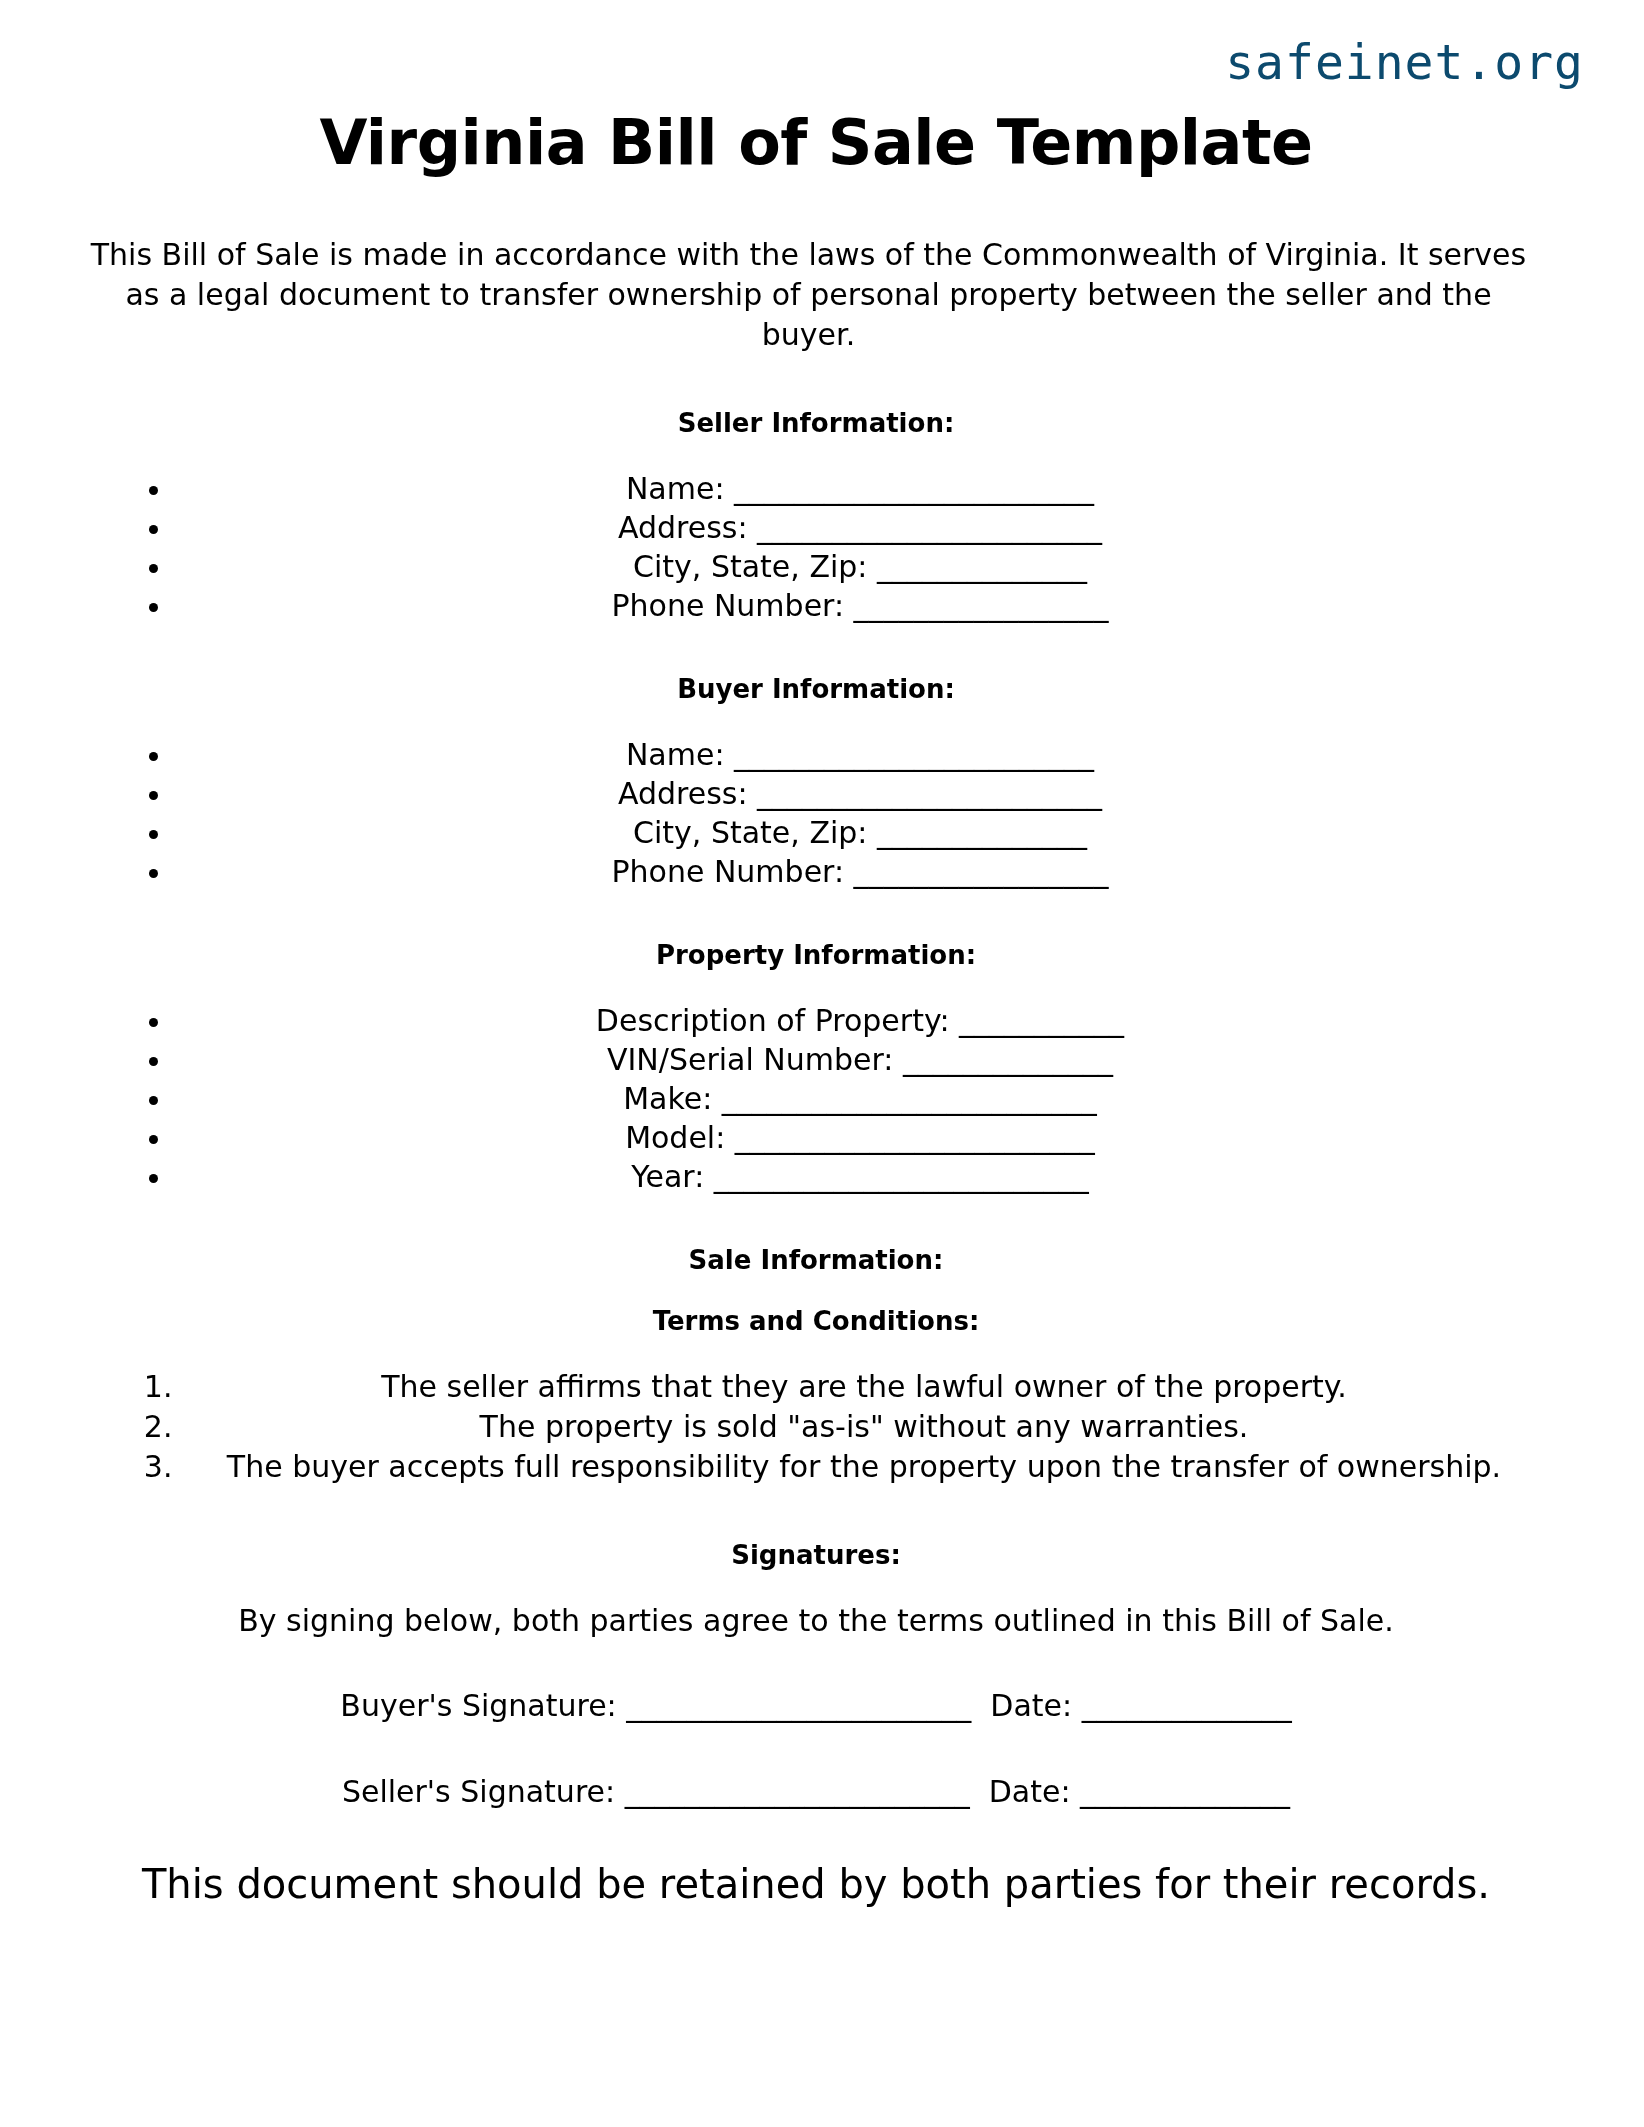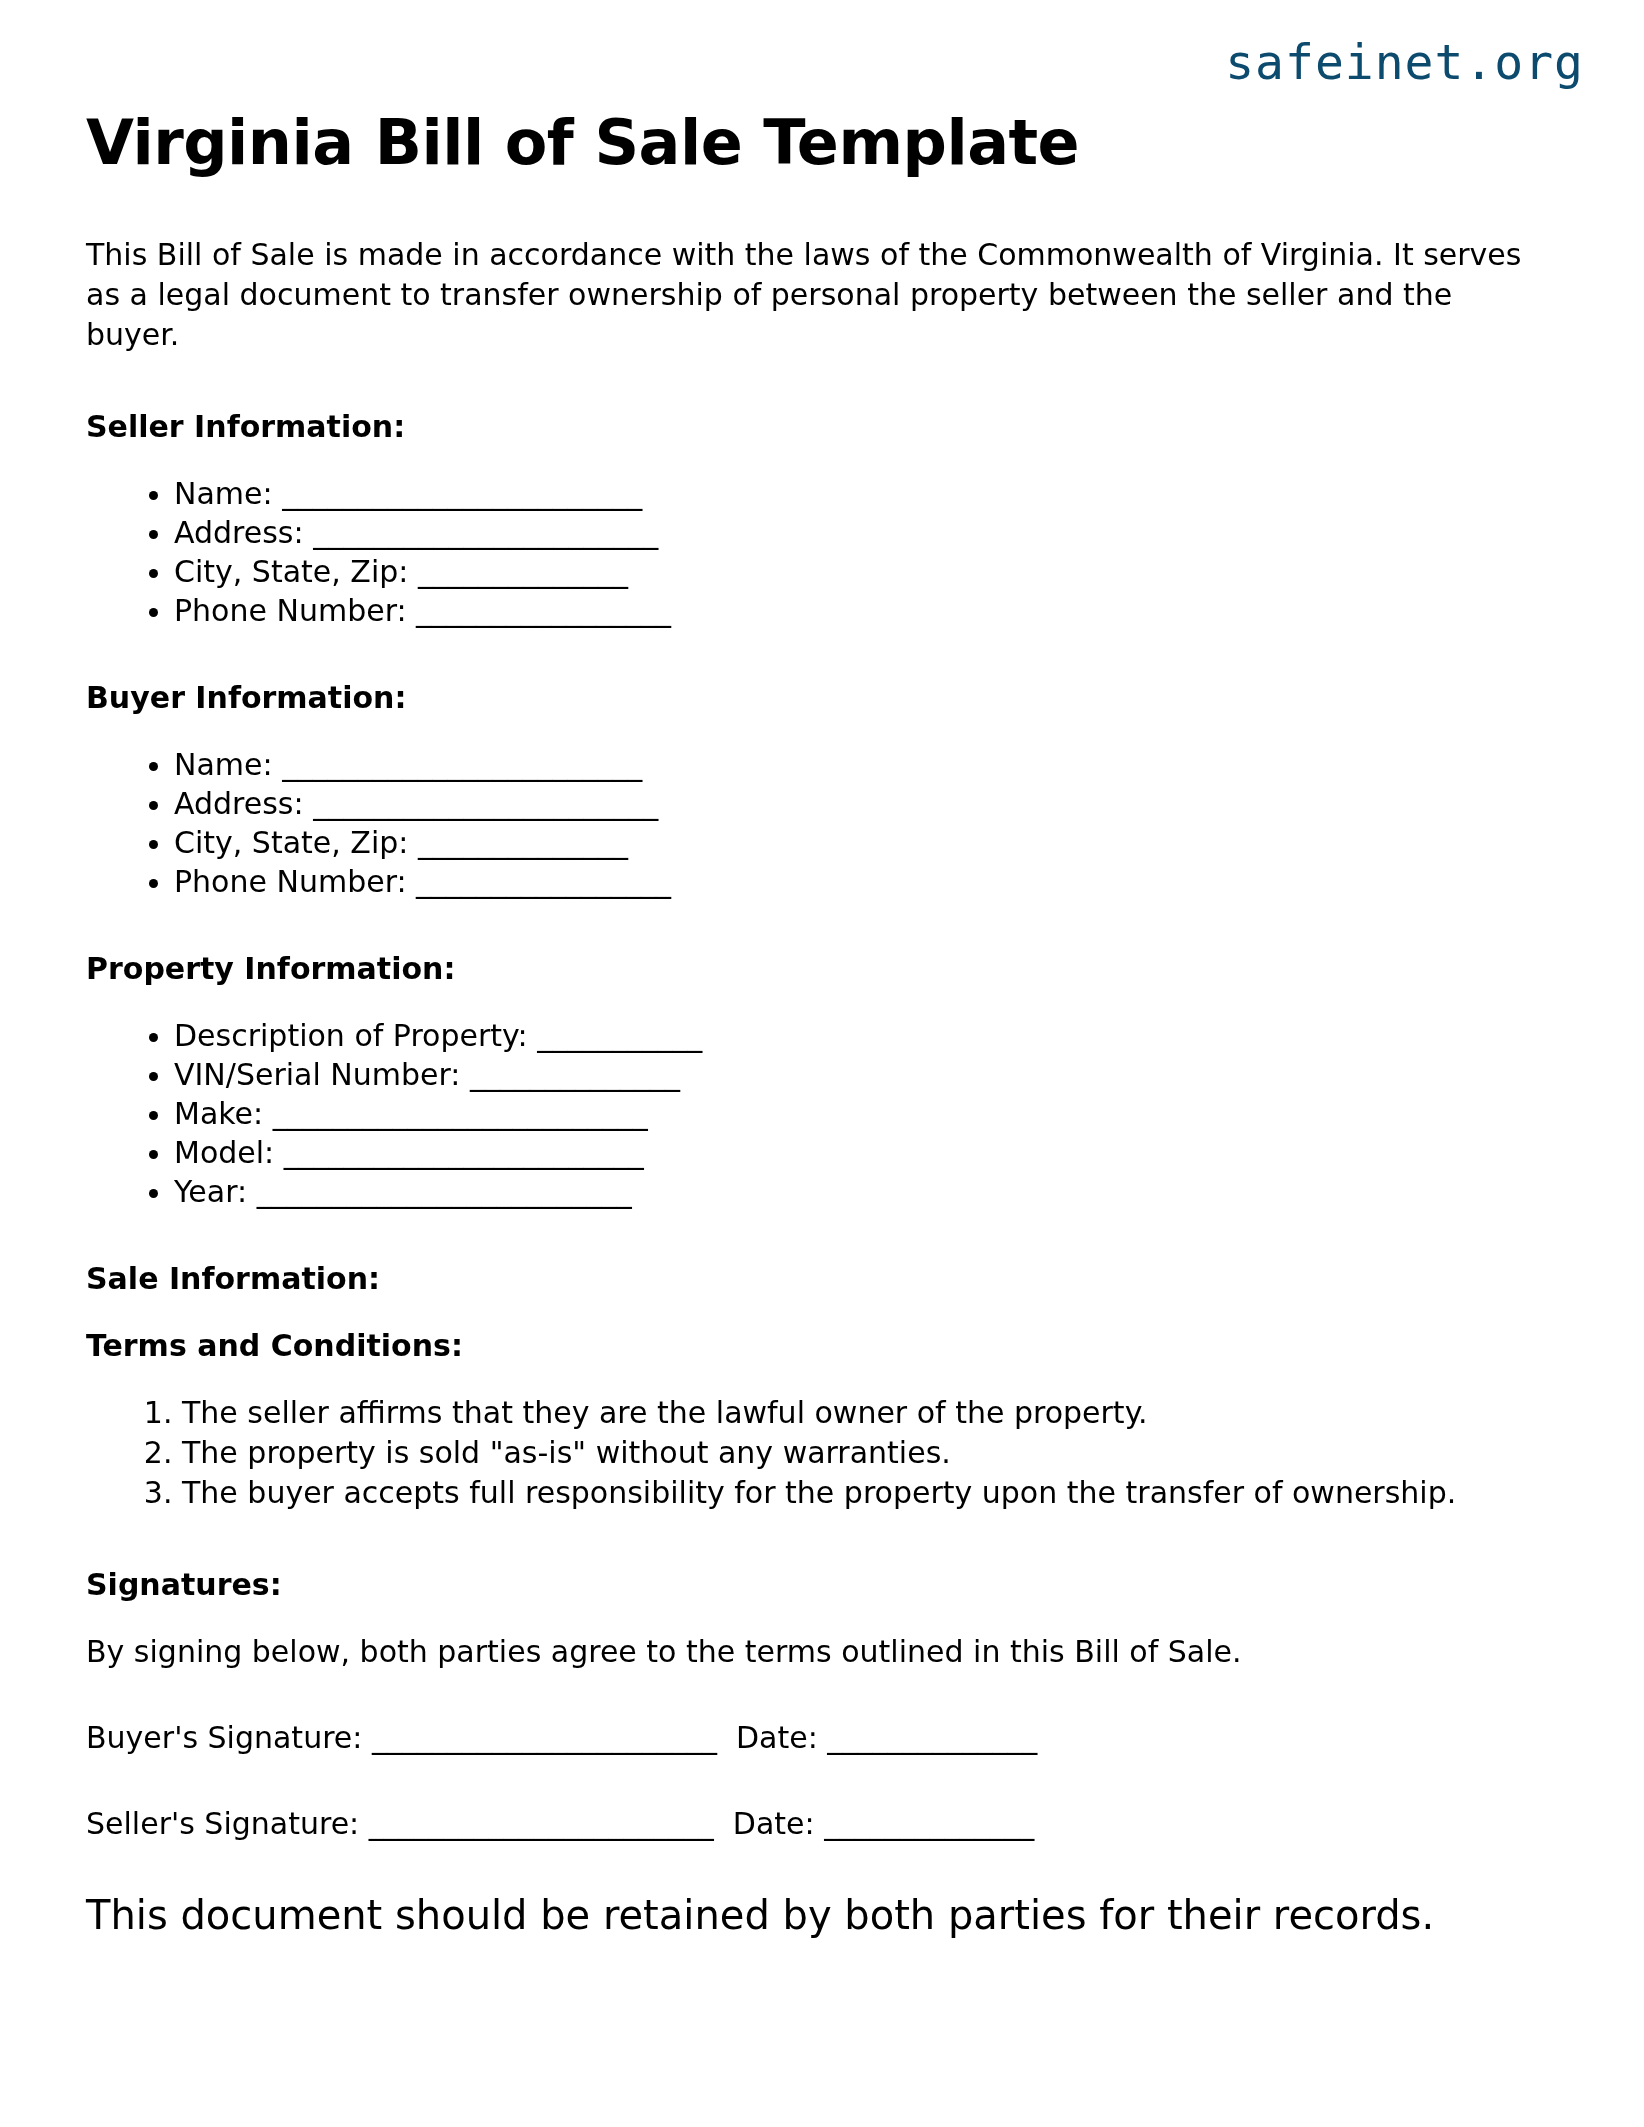--- a/index.html
+++ b/index.html
@@ -31,36 +31,37 @@
     letter-spacing: 1px;
     color: #0c4a6e;
     white-space: nowrap;
     line-height: 1;
   }
   .content {
     position: absolute;
     left: 86px;
     top: 108px;
     width: 1460px;
+    text-align: center;
   }
   h1.doc-title {
     font-size: 62px;
     font-weight: bold;
     margin: 0 0 58px 0;
     line-height: 1.12;
     letter-spacing: -0.5px;
   }
   p.intro {
     font-size: 30px;
     line-height: 1.33;
     margin: 0 0 52px 0;
     max-width: 1445px;
   }
   h2.section {
-    font-size: 30px;
+    font-size: 26px;
     font-weight: bold;
     margin: 0 0 28px 0;
     line-height: 1.3;
   }
   ul.fields, ol.terms {
     margin: 0 0 48px 0;
     padding-left: 88px;
     list-style-position: outside;
   }
   ul.fields { list-style-type: disc; }

